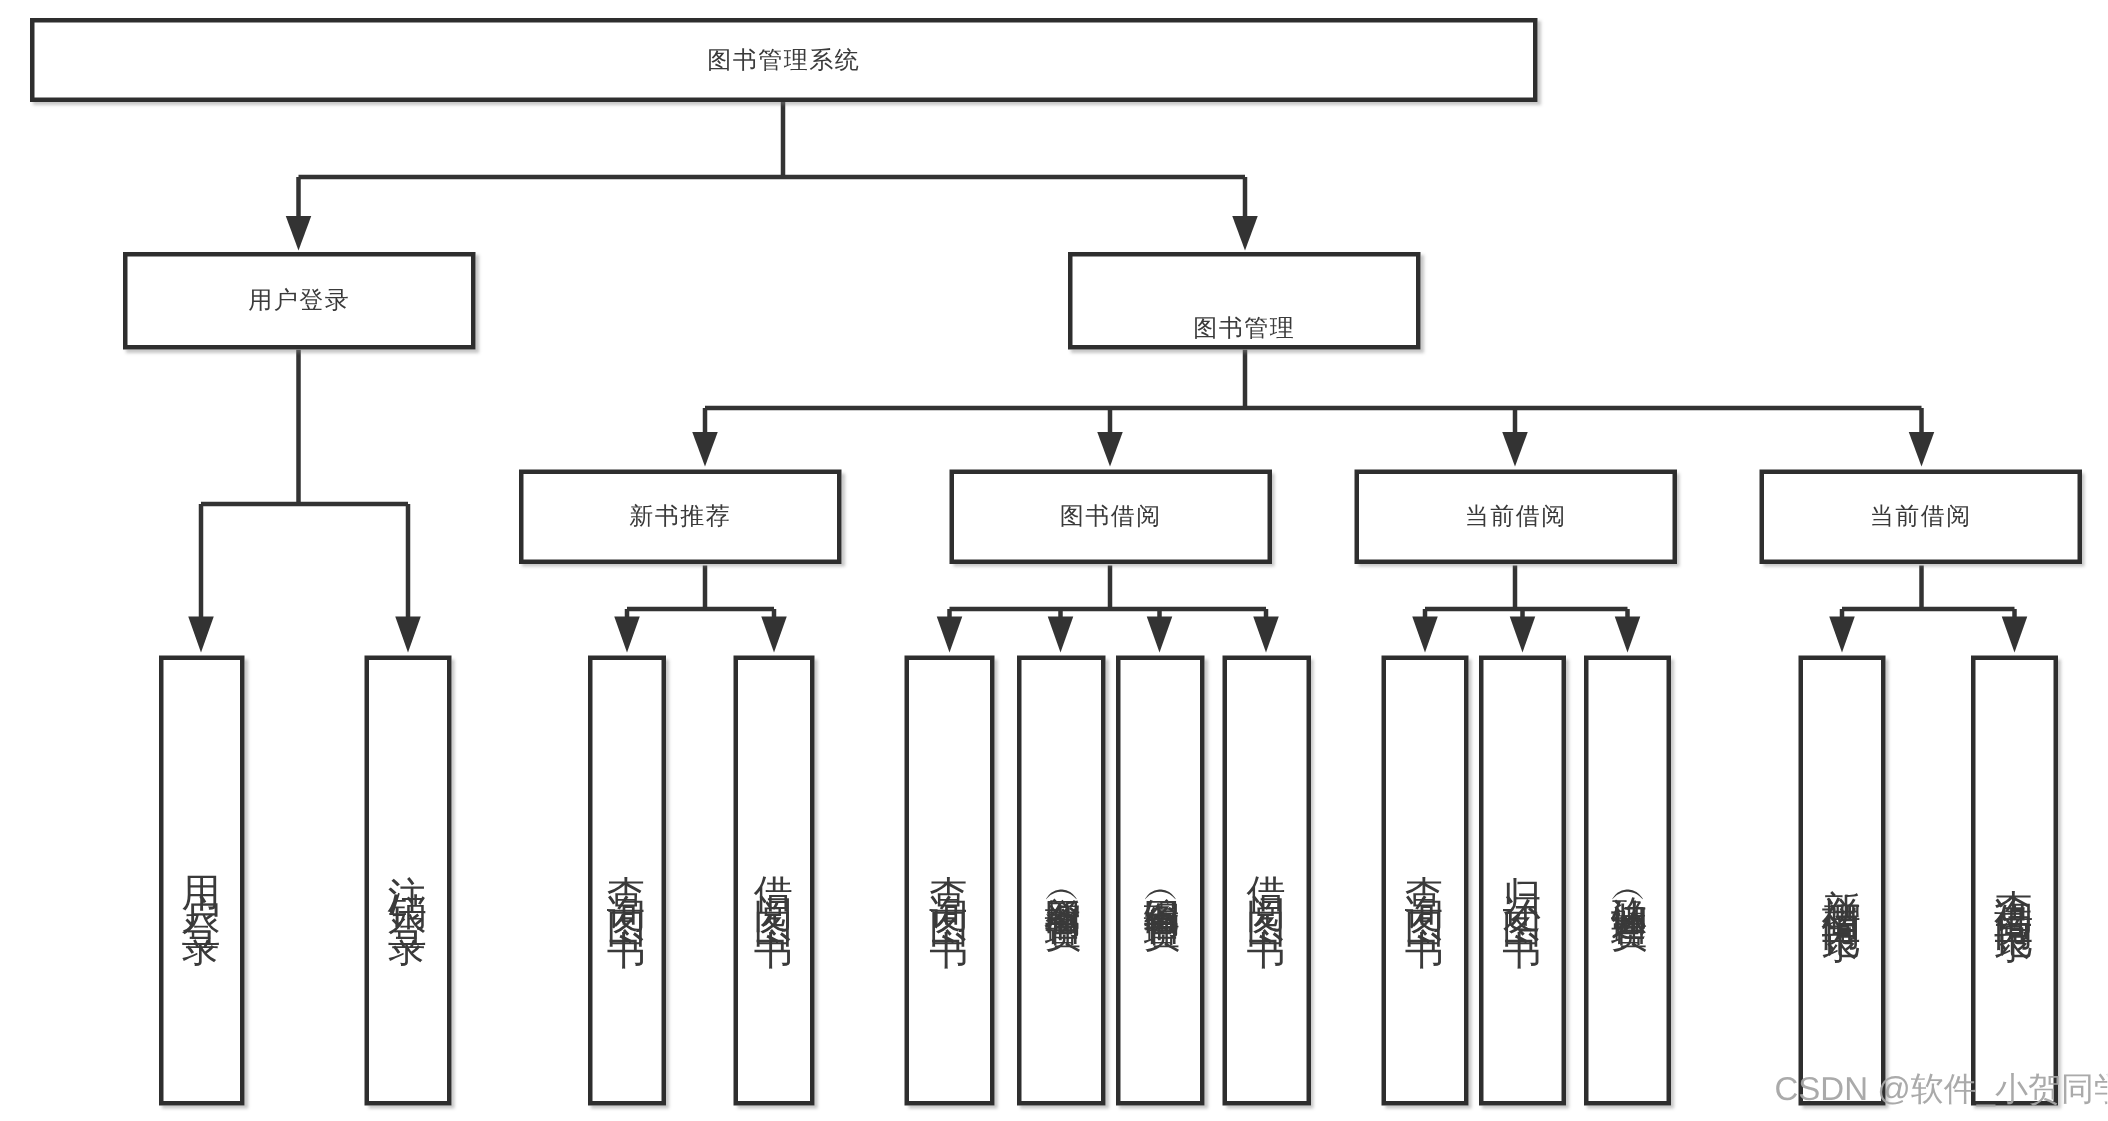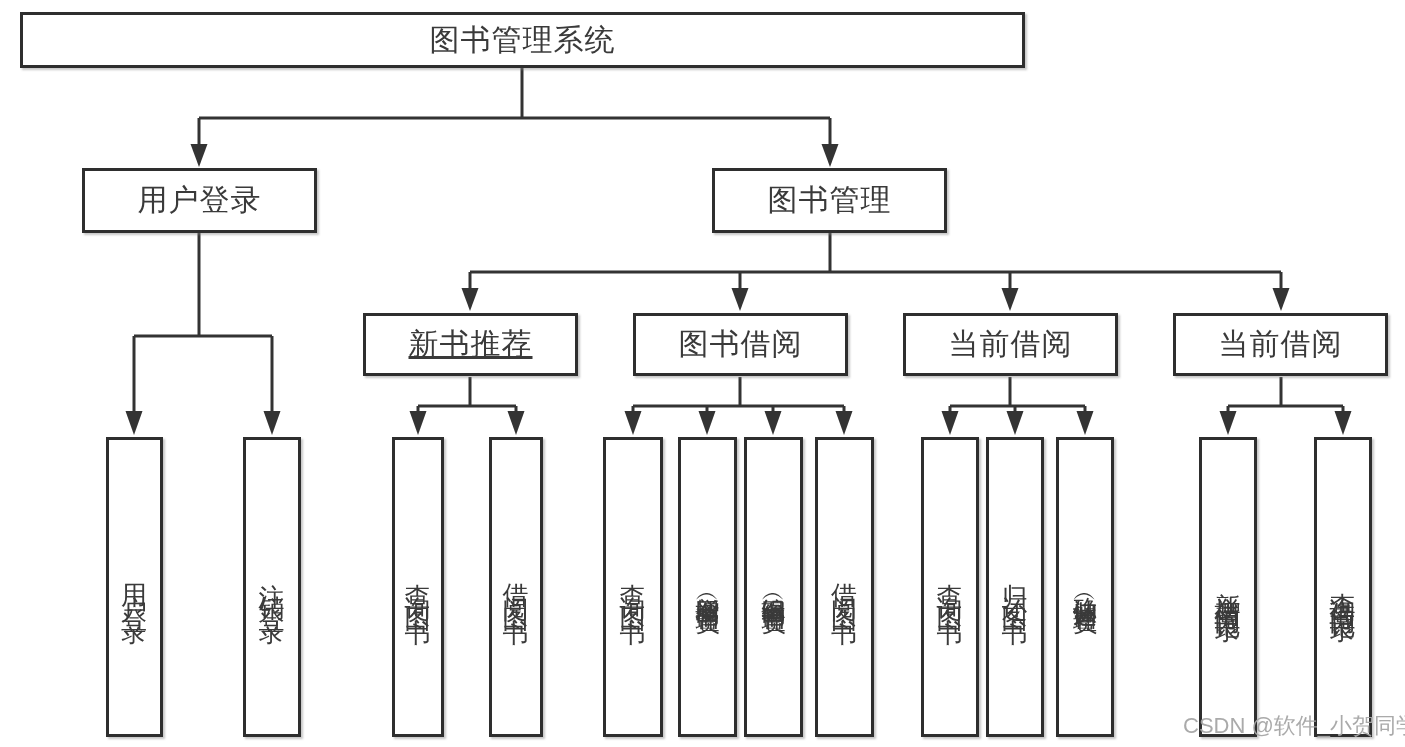--- a/index.html
+++ b/index.html
@@ -21,21 +21,21 @@
     box-sizing: border-box;
     background: #ffffff;
     border: 3px solid #2e2e2e;
     box-shadow: 2px 2px 2px rgba(130,130,130,0.45);
     display: flex;
     align-items: center;
     justify-content: center;
     color: #3a3a3a;
     text-align: center;
   }
-  .h-label { font-size: 30px; letter-spacing: 1px; white-space: nowrap; }
+  .h-label { font-size: 16px; letter-spacing: 1px; white-space: nowrap; }
   .root  { left: 20px;  top: 12px;  width: 1005px; height: 56px; }
   .lvl2  { top: 168px; height: 65px; width: 235px; }
   .lvl3  { top: 313px; height: 63px; width: 215px; }
   .leaf  { top: 437px; height: 300px; }
   .vtext {
     writing-mode: vertical-rl;
     text-orientation: mixed;
     font-size: 26px;
     color: #3a3a3a;
     line-height: 1;
@@ -136,25 +136,25 @@
     </g>
   </svg>
 
   <div class="box root">
     <span class="h-label">图书管理系统</span>
   </div>
 
   <div class="box lvl2" style="left:82px;">
     <span class="h-label">用户登录</span>
   </div>
-  <div class="box lvl2" style="left:712px;">
+  <div class="box lvl2" style="left:712px;align-items:flex-end;">
     <span class="h-label">图书管理</span>
   </div>
 
-  <div class="box lvl3" style="left:363px;text-decoration:underline;">
+  <div class="box lvl3" style="left:346px;">
     <span class="h-label">新书推荐</span>
   </div>
   <div class="box lvl3" style="left:903px;">
     <span class="h-label">当前借阅</span>
   </div>
   <div class="box lvl3" style="left:633px;">
     <span class="h-label">图书借阅</span>
   </div>
   <div class="box lvl3" style="left:1173px;">
     <span class="h-label">当前借阅</span>

